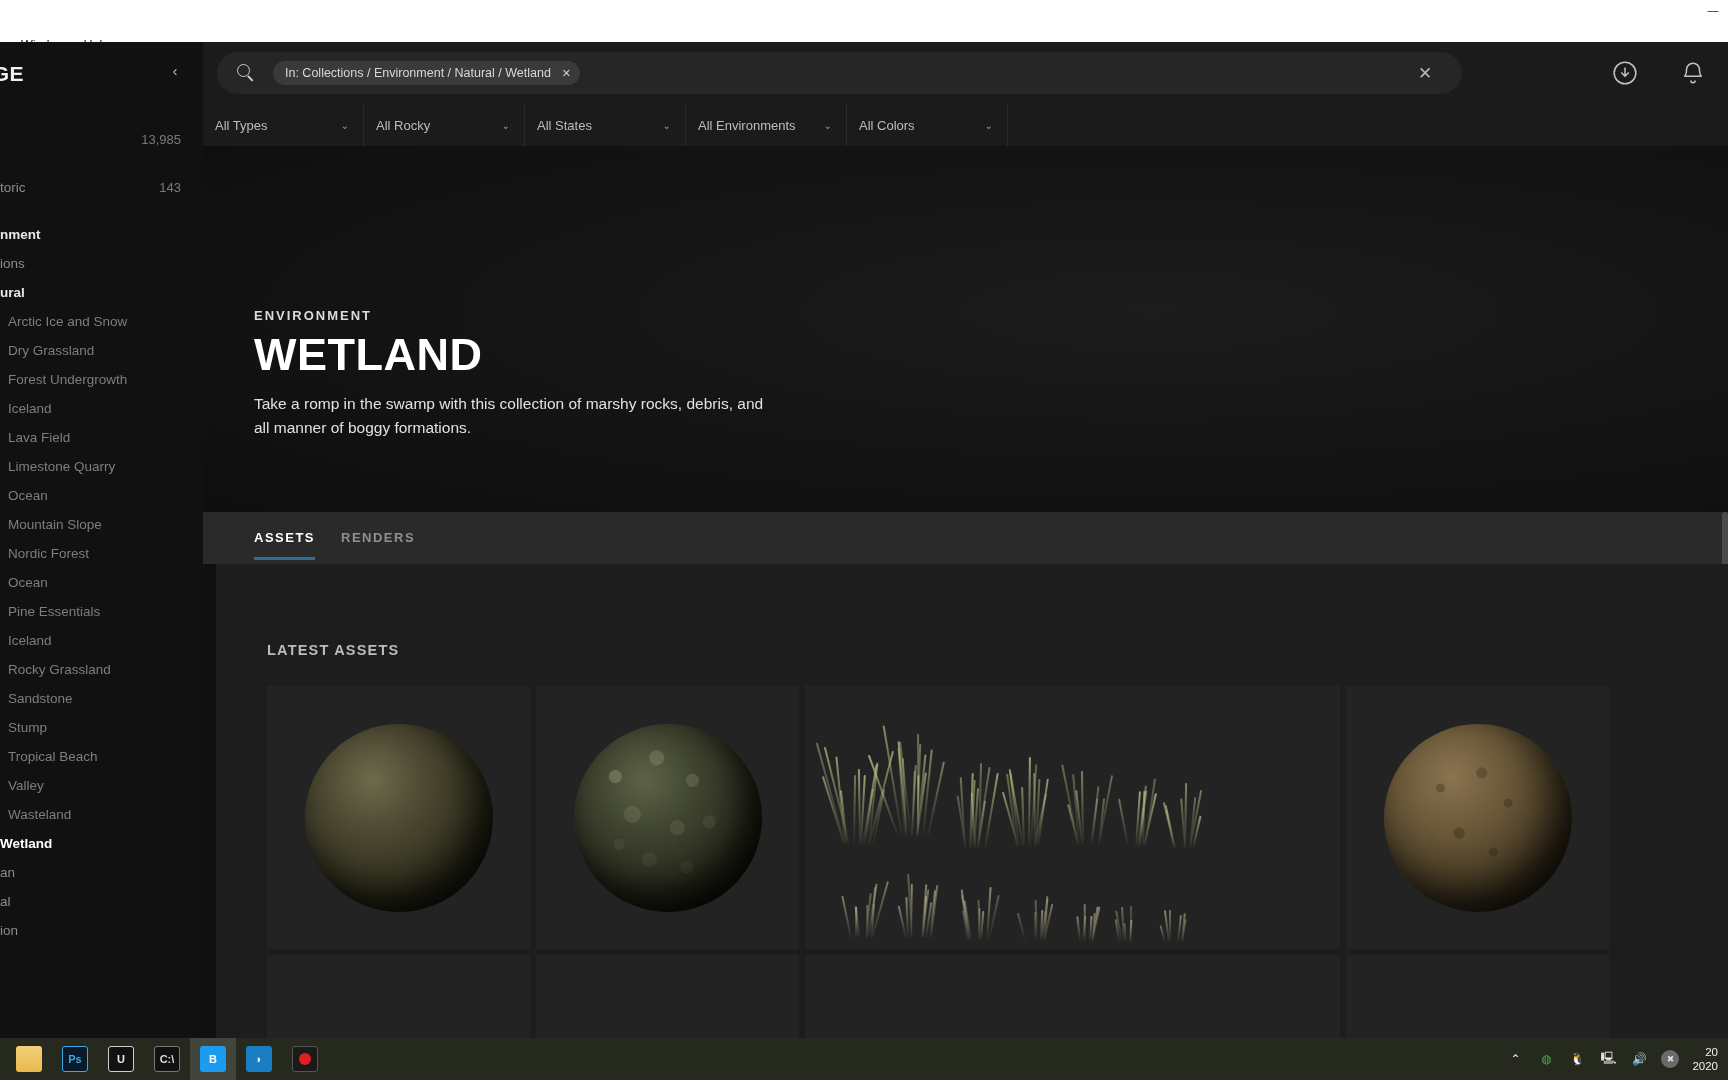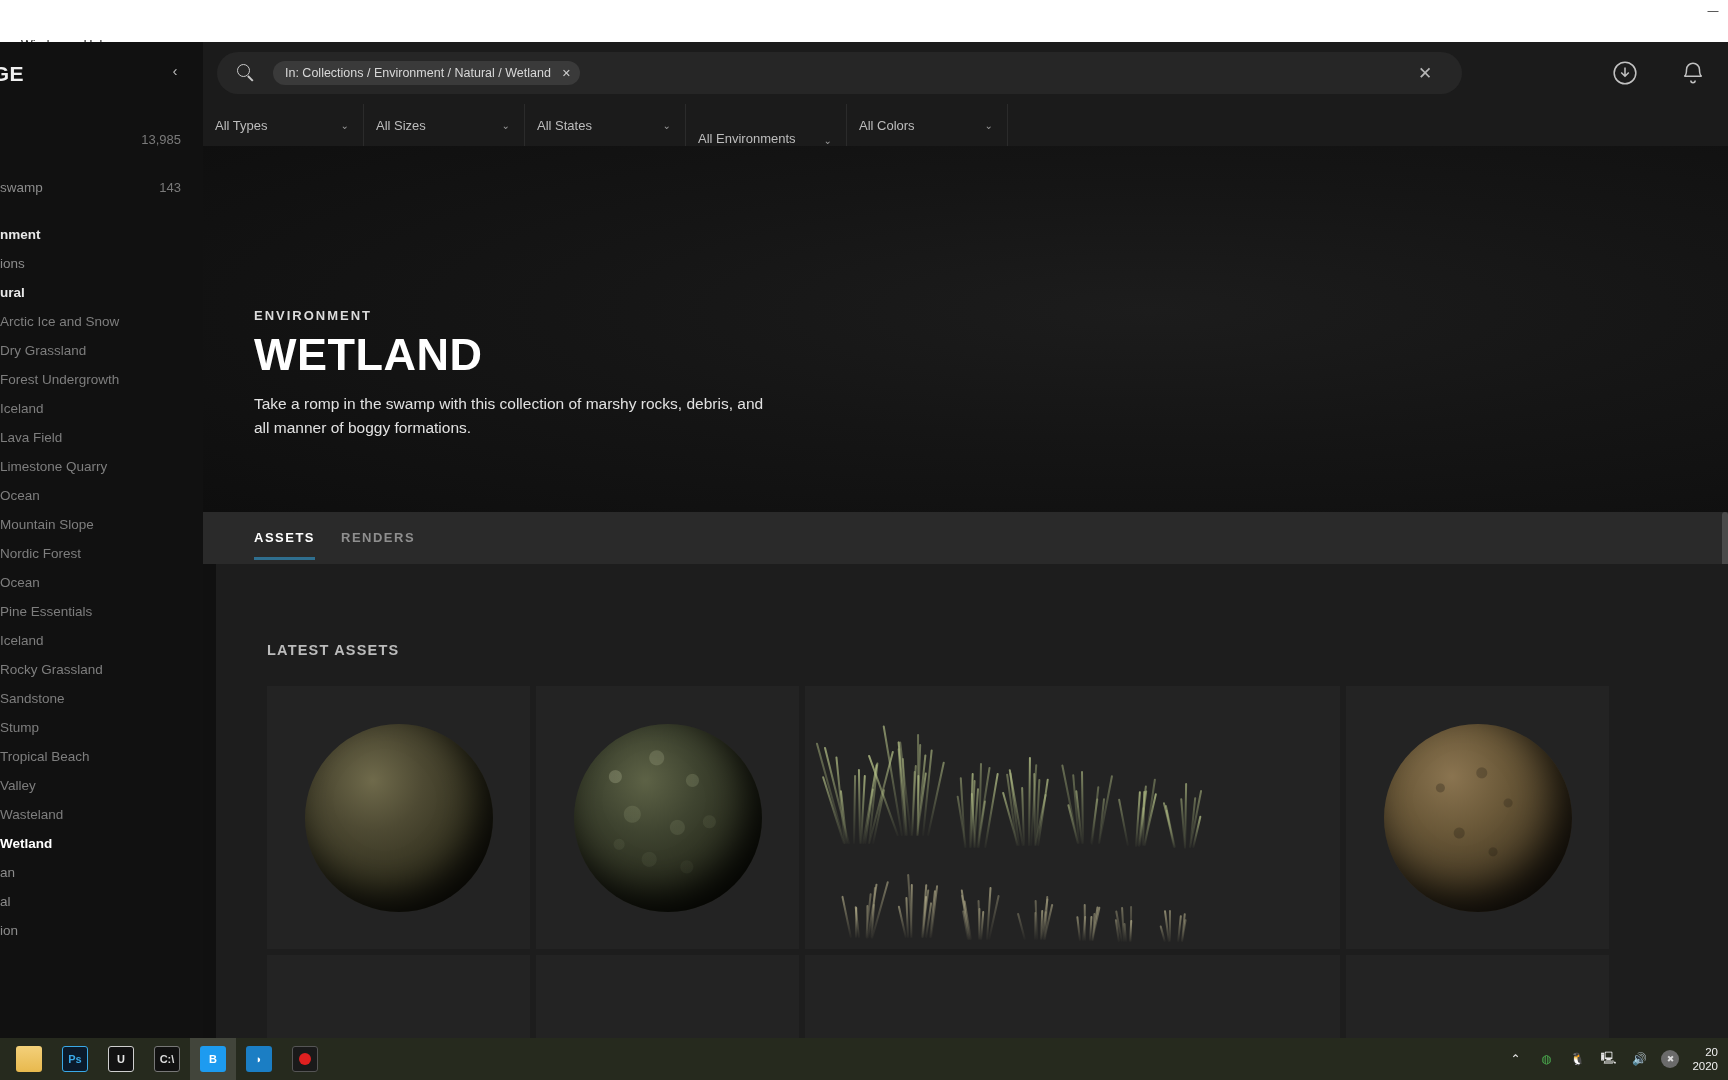--- a/index.html
+++ b/index.html
@@ -64,21 +64,21 @@
     position: relative; height: 29px; display: flex; align-items: center;
     padding-left: 0px; font-size: 13.5px; color: #8c8c8c;
     cursor: pointer;
   }
   .srow .cnt { position: absolute; right: 22px; font-size: 13px; color: #7a7a7a; }
   .srow .lbl { padding-left: 0px; white-space: nowrap; }
   .srow.count-row { height: 34px; }
   .srow.cat { height: 29px; font-size: 13.5px; }
   .srow.cat.strong { color: #e8e8e8; font-weight: 700; }
   .srow.cat.active { color: #ffffff; font-weight: 700; }
-  .srow.sub { padding-left: 0px; color: #7e7e7e; }
+  .srow.sub { padding-left: 8px; color: #7e7e7e; }
 
   
   .topbar {
     position: absolute; top: 0; left: 203px; width: 1525px; height: 100px;
     background: #1b1b1b;
   }
   .searchwrap {
     position: absolute; left: 14px; top: 10px;
     width: 1245px; height: 42px;
     background: #262626; border-radius: 21px;
@@ -127,21 +127,21 @@
   .filter {
     height: 42px; display: flex; align-items: center; justify-content: space-between;
     color: #bdbdbd; font-size: 13px; cursor: pointer;
     border-right: 1px solid #2b2b2b;
     padding: 0 14px 0 12px;
   }
   .filter .cv { font-size: 10px; color: #9a9a9a; margin-left: 22px; }
   .f1 { width: 161px; }
   .f2 { width: 161px; }
   .f3 { width: 161px; }
-  .f4 { width: 161px; align-items: flex-end; }
+  .f4 { width: 161px; }
   .f5 { width: 161px; border-right: 1px solid #2b2b2b; }
 
   
   .hero {
     position: absolute; top: 104px; left: 203px; width: 1525px; height: 366px;
     background: radial-gradient(ellipse at 62% 45%, #1c1c1c 0%, #151515 45%, #0e0e0e 100%);
     overflow: hidden;
   }
   .hero-text { position: absolute; left: 51px; top: 162px; }
   .hero-kicker {
@@ -305,21 +305,21 @@
       </div>
       <div class="collapse">‹</div>
     </div>
 
     <div class="srow count-row" style="margin-top:18px">
       <span class="lbl"></span>
       <span class="cnt">13,985</span>
     </div>
 
     <div class="srow count-row" style="margin-top:14px">
-      <span class="lbl">swamp</span>
+      <span class="lbl">toric</span>
       <span class="cnt">143</span>
     </div>
 
     <div style="height:16px"></div>
 
     <div class="srow cat strong">nment</div>
     <div class="srow cat">ions</div>
     <div class="srow cat strong">ural</div>
 
     <div class="srow sub">Arctic Ice and Snow</div>
@@ -375,21 +375,21 @@
       </div>
     </div>
   </div>
 
   <div class="filterbar">
     <div class="filter f1">
       <span>All Types</span>
       <span class="cv">⌄</span>
     </div>
     <div class="filter f2">
-      <span>All Sizes</span>
+      <span>All Rocky</span>
       <span class="cv">⌄</span>
     </div>
     <div class="filter f3">
       <span>All States</span>
       <span class="cv">⌄</span>
     </div>
     <div class="filter f4">
       <span>All Environments</span>
       <span class="cv">⌄</span>
     </div>

